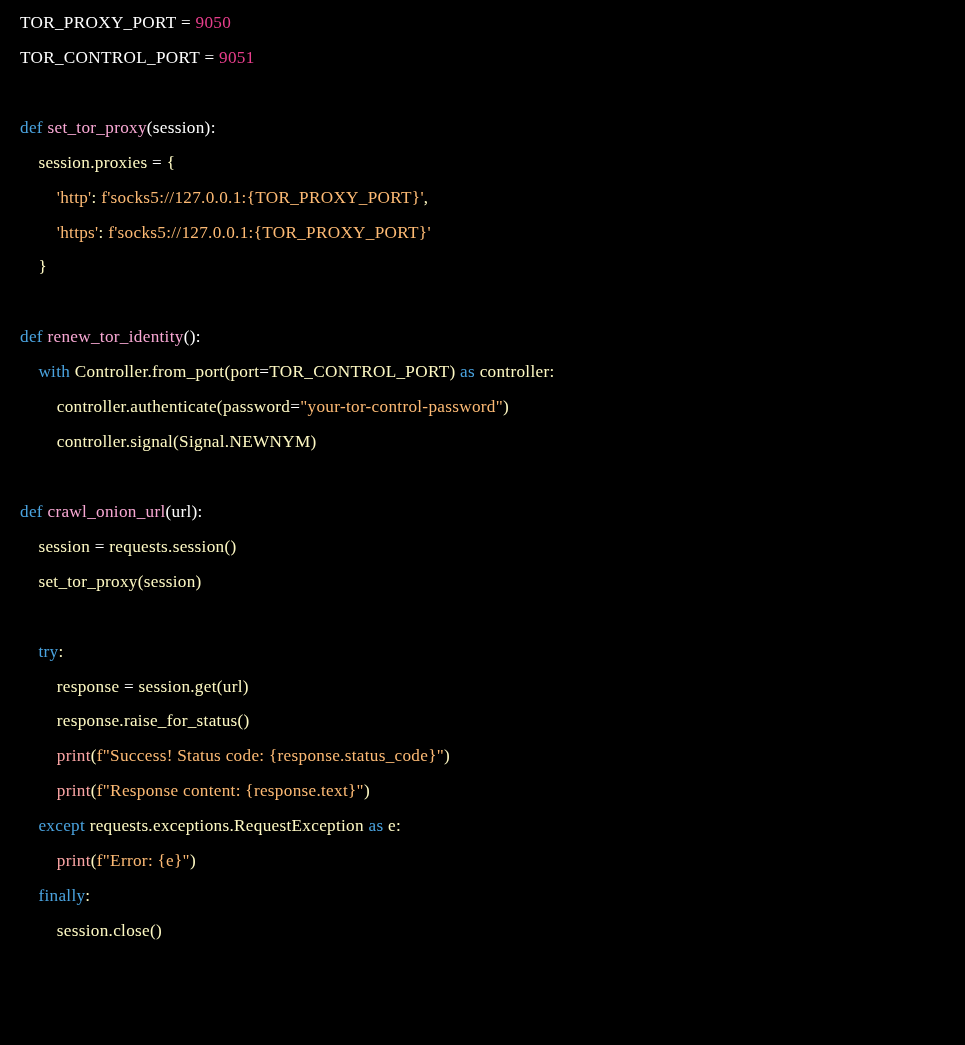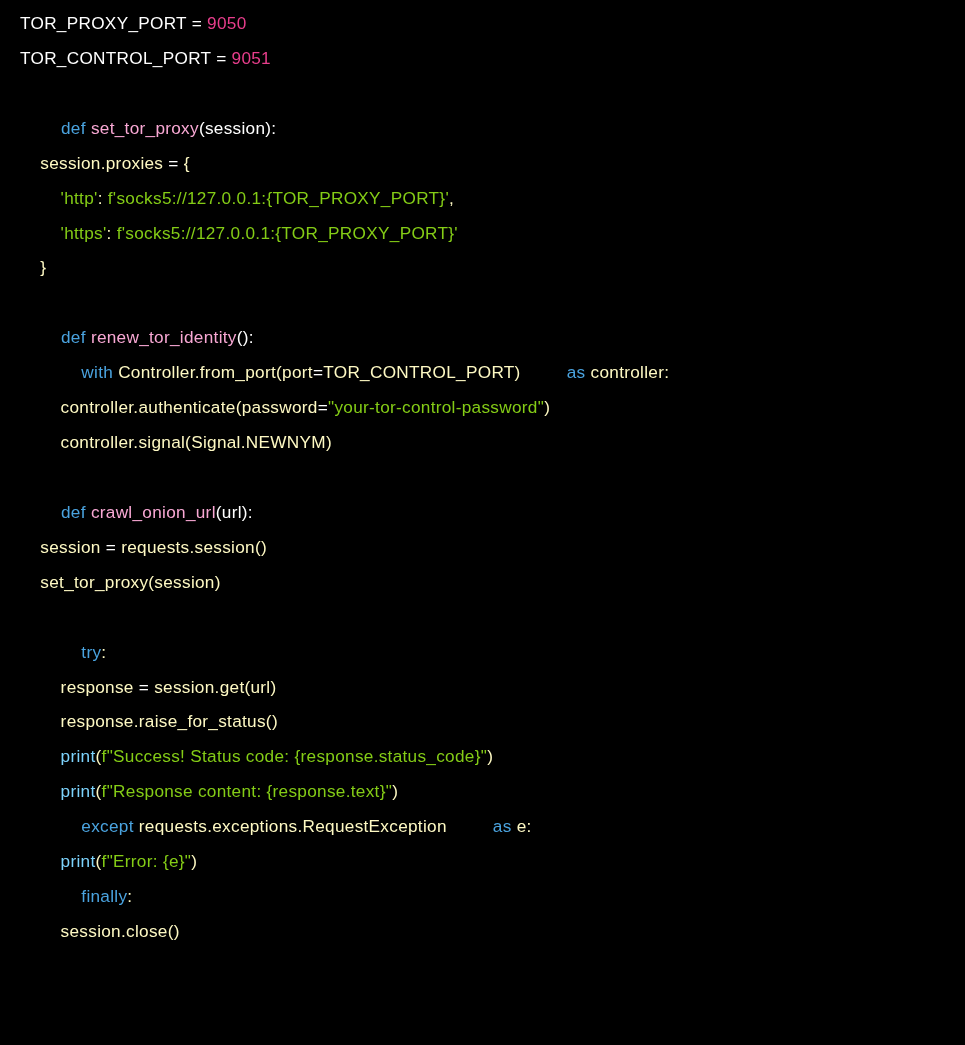--- a/index.html
+++ b/index.html
@@ -1,30 +1,30 @@
 <!DOCTYPE html>
 <html><head>
   <meta charset="utf-8">
   <style>
     * { margin: 0; padding: 0; box-sizing: border-box; }
     body { background-color: #000000; width: 965px; height: 1045px; overflow: hidden; }
     .code-container {
-      font-family: Liberation Sans, sans-serif;
+      font-family: Liberation Serif, serif;
       font-size: 17.2px;
       line-height: 2.03;
       padding: 6px 20px 20px 20px;
       white-space: pre;
       letter-spacing: 0.3px;
     }
     .tok-default   { color: #fef9c3; }
     .tok-const     { color: #ffffff; }
     .tok-op        { color: #ffffff; }
     .tok-number    { color: #e83e8c; }
-    .tok-keyword   { color: #4aa3df; margin-left: 41px; }
+    .tok-keyword   { color: #4aa3df; }
     .tok-funcdef   { color: #f9a8d4; }
     .tok-paren     { color: #ffffff; }
-    .tok-string    { color: #84cc16; }
-    .tok-builtin   { color: #7dd3fc; }
+    .tok-string    { color: #fdba74; }
+    .tok-builtin   { color: #fca5a5; }
   </style>
 </head>
 <body>
 
 <div class="code-container" id="code-root"><div><span class="tok-const">TOR_PROXY_PORT</span><span class="tok-default"> </span><span class="tok-op">=</span><span class="tok-default"> </span><span class="tok-number">9050</span></div><div><span class="tok-const">TOR_CONTROL_PORT</span><span class="tok-default"> </span><span class="tok-op">=</span><span class="tok-default"> </span><span class="tok-number">9051</span></div><div>&nbsp;</div><div><span class="tok-keyword">def</span><span class="tok-default"> </span><span class="tok-funcdef">set_tor_proxy</span><span class="tok-paren">(session):</span></div><div><span class="tok-default">    session.proxies </span><span class="tok-op">=</span><span class="tok-default"> {</span></div><div><span class="tok-default">        </span><span class="tok-string">'http'</span><span class="tok-default">: </span><span class="tok-string">f'socks5://127.0.0.1:{TOR_PROXY_PORT}'</span><span class="tok-default">,</span></div><div><span class="tok-default">        </span><span class="tok-string">'https'</span><span class="tok-default">: </span><span class="tok-string">f'socks5://127.0.0.1:{TOR_PROXY_PORT}'</span></div><div><span class="tok-default">    }</span></div><div>&nbsp;</div><div><span class="tok-keyword">def</span><span class="tok-default"> </span><span class="tok-funcdef">renew_tor_identity</span><span class="tok-paren">():</span></div><div><span class="tok-default">    </span><span class="tok-keyword">with</span><span class="tok-default"> Controller.from_port(port</span><span class="tok-op">=</span><span class="tok-default">TOR_CONTROL_PORT) </span><span class="tok-keyword">as</span><span class="tok-default"> controller:</span></div><div><span class="tok-default">        controller.authenticate(password</span><span class="tok-op">=</span><span class="tok-string">"your-tor-control-password"</span><span class="tok-default">)</span></div><div><span class="tok-default">        controller.signal(Signal.NEWNYM)</span></div><div>&nbsp;</div><div><span class="tok-keyword">def</span><span class="tok-default"> </span><span class="tok-funcdef">crawl_onion_url</span><span class="tok-paren">(url):</span></div><div><span class="tok-default">    session </span><span class="tok-op">=</span><span class="tok-default"> requests.session()</span></div><div><span class="tok-default">    set_tor_proxy(session)</span></div><div>&nbsp;</div><div><span class="tok-default">    </span><span class="tok-keyword">try</span><span class="tok-default">:</span></div><div><span class="tok-default">        response </span><span class="tok-op">=</span><span class="tok-default"> session.get(url)</span></div><div><span class="tok-default">        response.raise_for_status()</span></div><div><span class="tok-default">        </span><span class="tok-builtin">print</span><span class="tok-default">(</span><span class="tok-string">f"Success! Status code: {response.status_code}"</span><span class="tok-default">)</span></div><div><span class="tok-default">        </span><span class="tok-builtin">print</span><span class="tok-default">(</span><span class="tok-string">f"Response content: {response.text}"</span><span class="tok-default">)</span></div><div><span class="tok-default">    </span><span class="tok-keyword">except</span><span class="tok-default"> requests.exceptions.RequestException </span><span class="tok-keyword">as</span><span class="tok-default"> e:</span></div><div><span class="tok-default">        </span><span class="tok-builtin">print</span><span class="tok-default">(</span><span class="tok-string">f"Error: {e}"</span><span class="tok-default">)</span></div><div><span class="tok-default">    </span><span class="tok-keyword">finally</span><span class="tok-default">:</span></div><div><span class="tok-default">        session.close()</span></div></div>
 
 </body></html>

